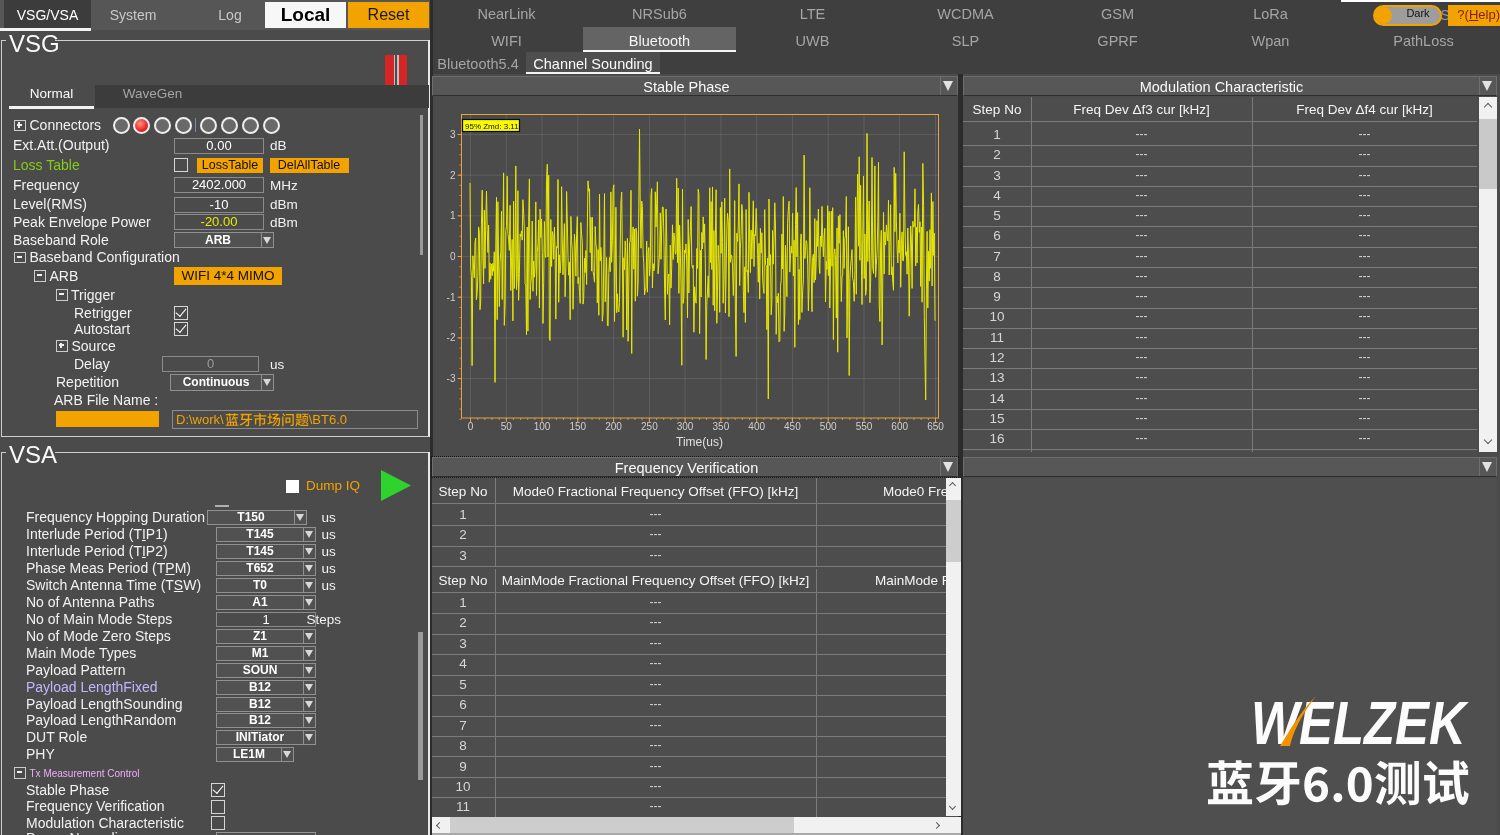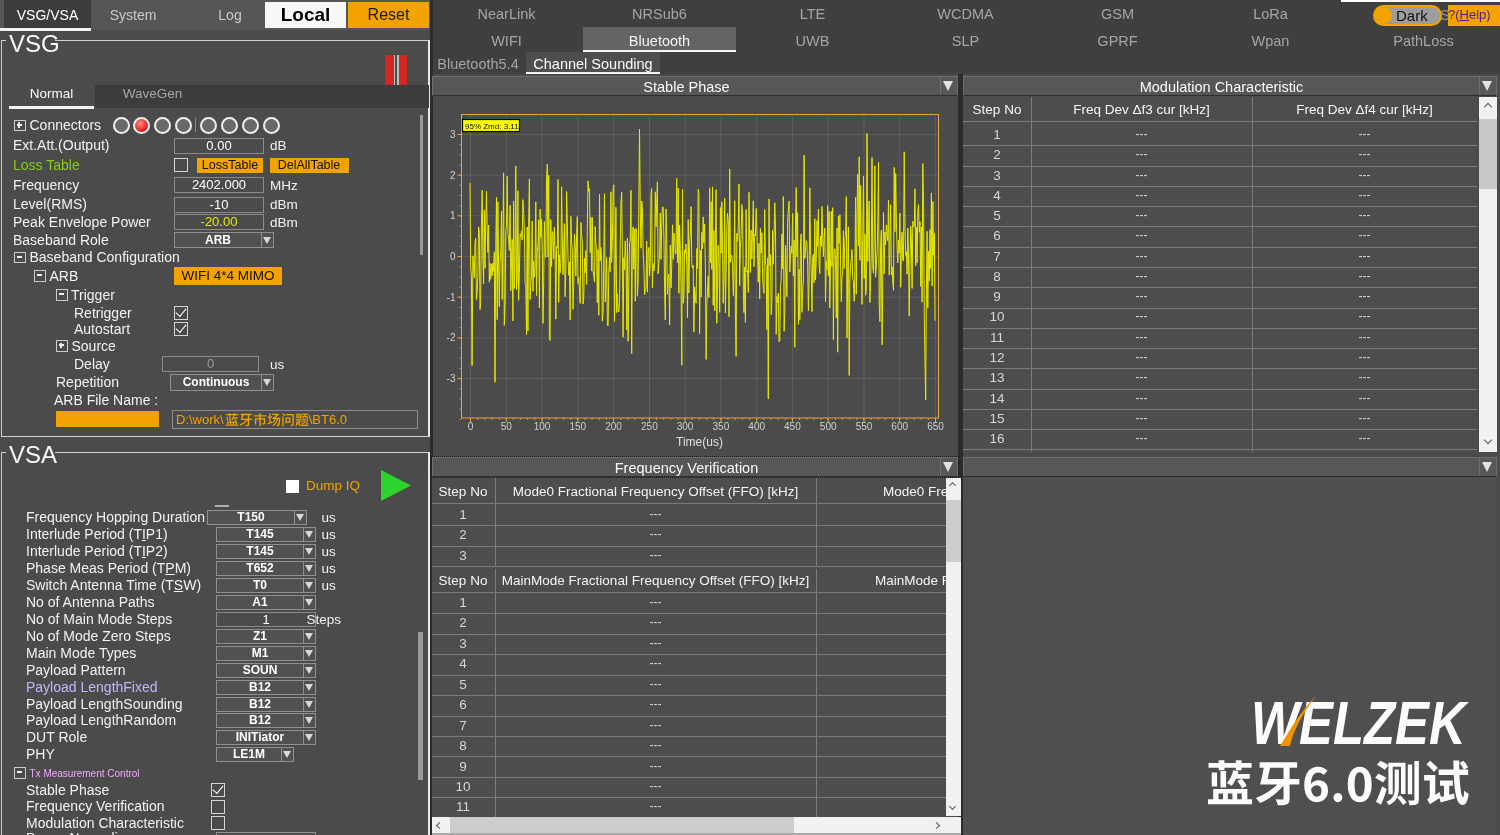--- a/index.html
+++ b/index.html
@@ -51,22 +51,22 @@
 <div class="tabtxt" style="left:583px;top:33px;width:153px;color:#f5f5f5">Bluetooth</div>
 <div class="tabtxt" style="left:736px;top:33px;width:153px;color:#a5a5a5">UWB</div>
 <div class="tabtxt" style="left:889px;top:33px;width:153px;color:#a5a5a5">SLP</div>
 <div class="tabtxt" style="left:1041px;top:33px;width:153px;color:#a5a5a5">GPRF</div>
 <div class="tabtxt" style="left:1194px;top:33px;width:153px;color:#a5a5a5">Wpan</div>
 <div class="tabtxt" style="left:1347px;top:33px;width:153px;color:#a5a5a5">PathLoss</div>
 <div class="abs" style="left:1341px;top:0;width:159px;height:2px;background:#ffffff"></div>
 <div class="abs" style="left:1440px;top:6px;width:18px;height:21px;color:#9a9a9a;font-size:15px">S</div>
 <div class="abs" style="left:1373px;top:5px;width:69px;height:21px;border:2px solid #F3A300;border-radius:11px;background:#9d9d9d"></div>
 <div class="abs" style="left:1375px;top:7px;width:17px;height:17px;border-radius:50%;background:#F3A300"></div>
-<div class="abs" style="left:1396px;top:7px;width:44px;font-size:15px;color:#101010">Dark</div>
-<div class="abs" style="left:1448px;top:5px;width:52px;height:21px;background:#F3A300;color:#4c1d95;font-size:13px;text-align:left;line-height:20px">?(<u>H</u>elp)</div>
+<div class="abs" style="left:1396px;top:7px;width:44px;text-align:center;font-size:11px;color:#101010">Dark</div>
+<div class="abs" style="left:1448px;top:5px;width:52px;height:21px;background:#F3A300;color:#7f1d1d;font-size:13px;text-align:right;line-height:20px">?(<u>H</u>elp)</div>
 <div class="abs" style="left:430px;top:52px;width:1070px;height:22px;background:#3f3f3f"></div>
 <div class="abs" style="left:526px;top:52px;width:134px;height:22px;background:#4e4e4e"></div>
 <div class="abs" style="left:526px;top:71.5px;width:134px;height:2.5px;background:#f2f2f2"></div>
 <div class="tabtxt" style="left:430px;top:56px;width:96px">Bluetooth5.4</div>
 <div class="tabtxt" style="left:526px;top:56px;width:134px;color:#fafafa">Channel Sounding</div>
 <div class="abs" style="left:429.5px;top:0px;width:3.5px;height:835px;background:#2c2c2c"></div>
 <div class="abs" style="left:958px;top:74px;width:5px;height:761px;background:#2c2c2c"></div>
 <div class="abs" style="left:9px;top:30px;font-size:24px;color:#fafafa">VSG</div>
 <div class="abs" style="left:1px;top:40px;width:5px;height:1px;background:#cfcfcf"></div>
 <div class="abs" style="left:1px;top:40px;width:1px;height:397px;background:#cfcfcf"></div>

